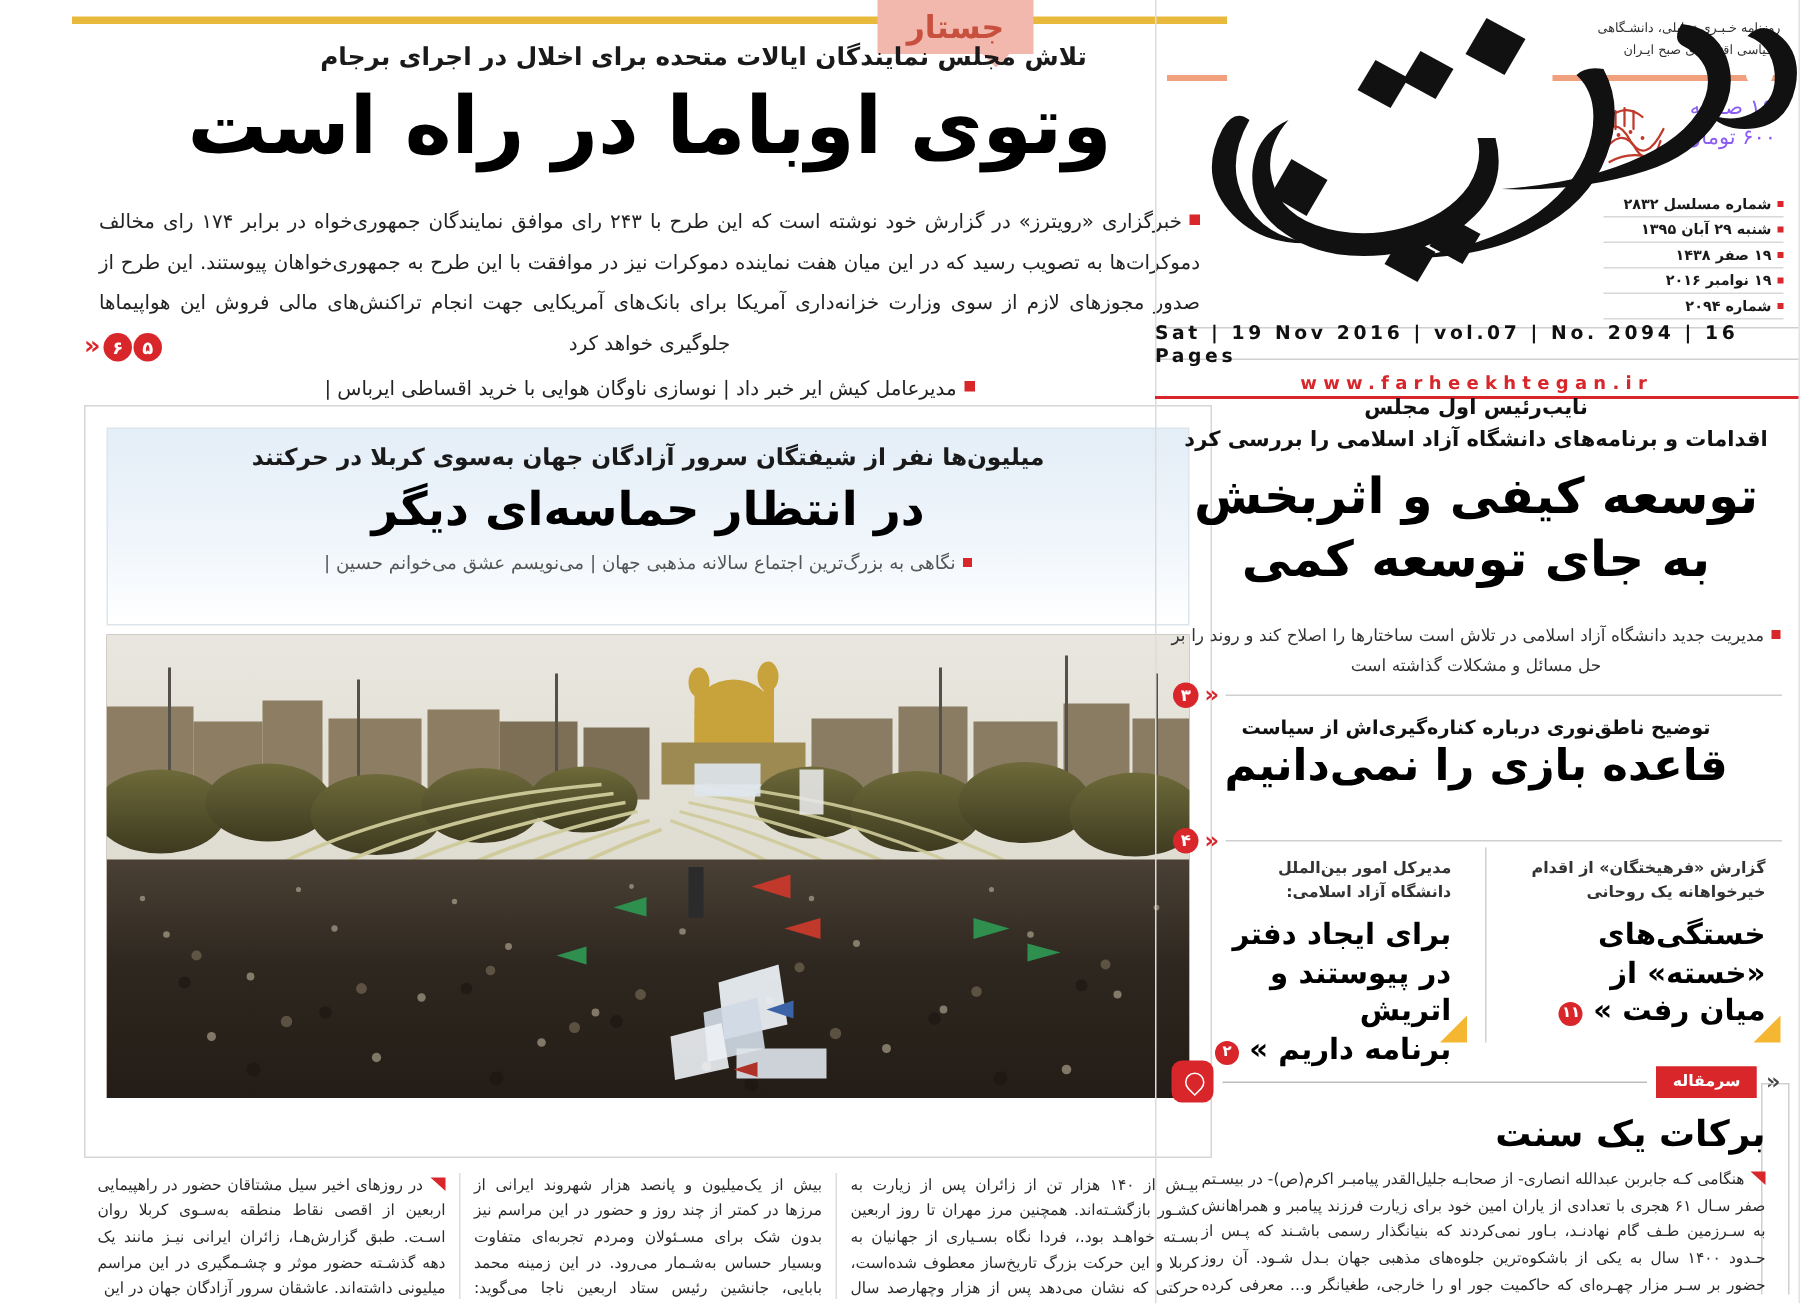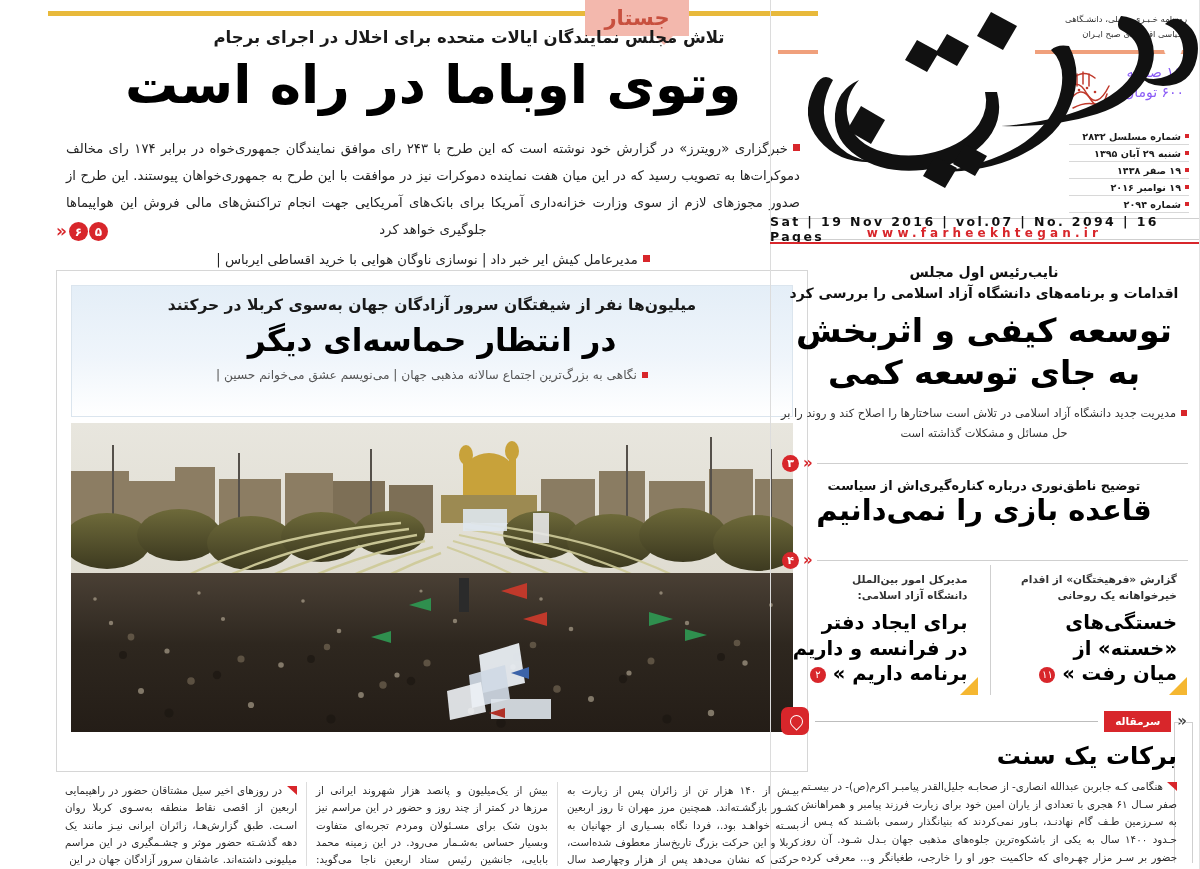--- a/index.html
+++ b/index.html
@@ -171,37 +171,37 @@
   .idot{width:4px;height:4px;background:#d8262b;flex:0 0 auto;}
 
   .dateline{
     position:absolute;left:0;right:0;top:218px;height:20px;
     border-top:1px solid #cfcfcf;border-bottom:1px solid #cfcfcf;
     display:flex;align-items:center;justify-content:center;
     direction:ltr;font-size:12.5px;font-weight:bold;color:#111;
     letter-spacing:2.4px;
   }
   .urlline{
-    position:absolute;left:0;right:0;top:224px;height:18px;
+    position:absolute;left:0;right:0;top:246px;height:18px;
     border-bottom:2px solid #d8262b;
     display:flex;align-items:center;justify-content:center;
     direction:ltr;font-size:12px;font-weight:bold;color:#d8262b;
     letter-spacing:4.2px;
   }
 
   .r-kicker{
     text-align:center;font-size:14px;font-weight:bold;color:#111;line-height:1.5;
   }
   .r-headline{
     text-align:center;font-size:33px;font-weight:bold;color:#000000;
     line-height:1.28;letter-spacing:-1px;margin-top:6px;
   }
   .r-sub{
     font-size:11.3px;line-height:1.75;color:#333;text-align:justify;
-    text-align-last:center;margin-top:10px;
+    text-align-last:center;margin-top:20px;
   }
   .r-sub .sq{
     display:inline-block;width:6px;height:6px;background:#d8262b;
     margin-left:5px;vertical-align:1px;
   }
   .story-1{position:absolute;right:12px;top:262px;width:406px;}
 
   .divider-row{
     position:absolute;left:12px;width:406px;display:flex;align-items:center;gap:4px;
   }
@@ -233,21 +233,21 @@
     font-size:10.6px;line-height:1.55;color:#333;text-align:left;font-weight:bold;
   }
   .nbox.rtl-k .nk{text-align:right;}
   .nbox .nh{
     font-size:19.5px;font-weight:bold;color:#000;line-height:1.32;margin-top:6px;
     text-align:left;letter-spacing:-0.5px;
   }
   .nbox.rtl-k .nh{text-align:right;}
   .nbox .pgb{
     display:inline-block;width:16px;height:16px;border-radius:50%;
-    background:#d8262b;color:#fff;font-size:10px;font-weight:normal;
+    background:#d8262b;color:#fff;font-size:10px;font-weight:bold;
     text-align:center;line-height:16px;vertical-align:2px;
   }
   .corner-y{
     position:absolute;bottom:0;width:0;height:0;
     border-bottom:18px solid #f5b731;border-right:18px solid transparent;
   }
   .nbox .corner-y{right:0;border-right:none;border-left:18px solid transparent;}
 
   .edit-head{
     position:absolute;right:12px;top:708px;width:406px;height:26px;
@@ -635,21 +635,21 @@
         <span class="corner-y"></span>
       </div>
 
       <div class="nbox rtl-k">
         <div class="nk">
           <div>مدیرکل امور بین‌الملل</div>
           <div>دانشگاه آزاد اسلامی:</div>
         </div>
         <div class="nh">
           <div>برای ایجاد دفتر</div>
-          <div>در فرانسه و داریم</div>
+          <div>در پیوستند و اتریش</div>
           <div>
             <span>برنامه داریم »</span>
             <span class="pgb">۲</span>
           </div>
         </div>
         <span class="corner-y"></span>
       </div>
     </div>
 
     <div class="edit-head">

